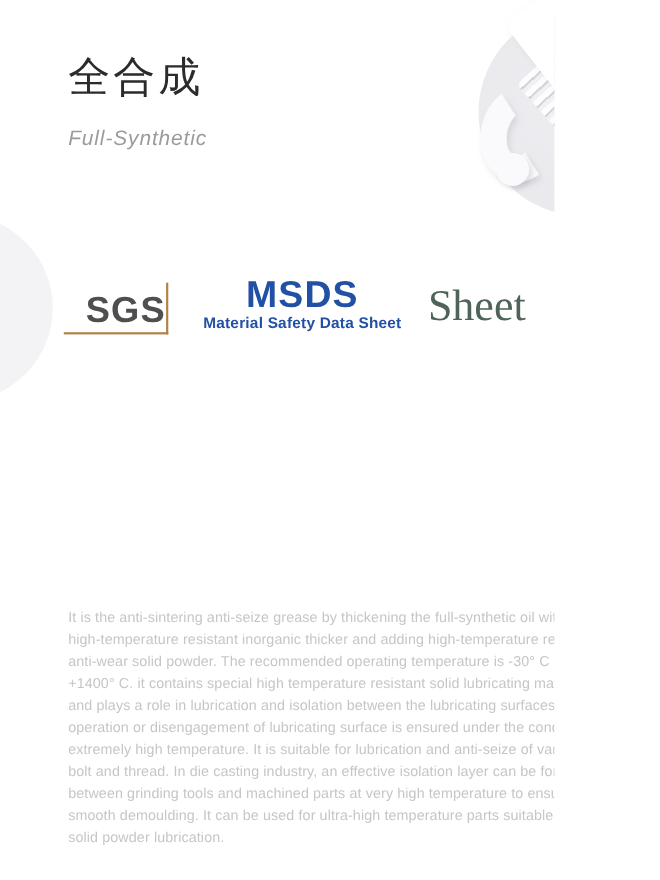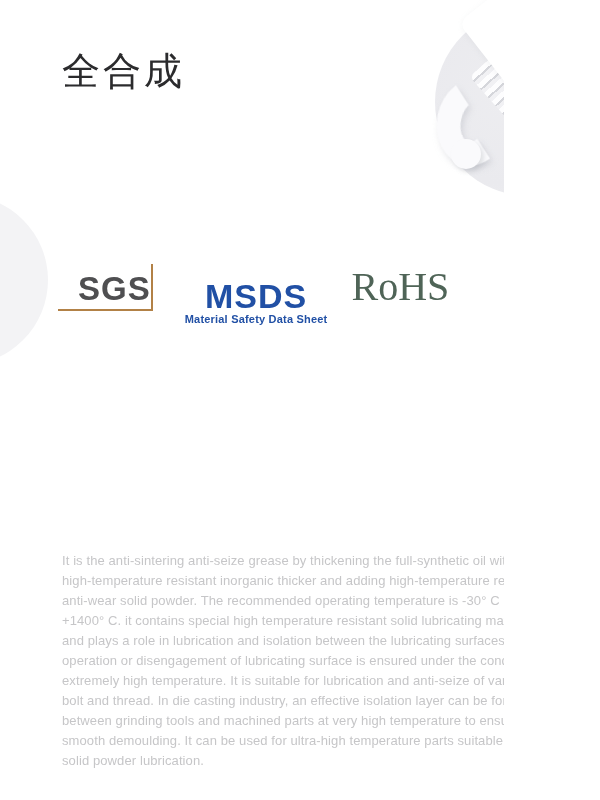--- a/index.html
+++ b/index.html
@@ -34,28 +34,28 @@
 
   
   .header{position:absolute;left:62px;top:52px;}
   .title-cn{font-size:38px;font-weight:400;letter-spacing:3px;line-height:1;color:var(--title-dark);}
   .title-accent{font-size:50px;font-weight:700;letter-spacing:6px;line-height:1;margin-top:12px;
     color:var(--accent-magenta);}
   .subtitle{margin-top:24px;font-style:italic;font-size:19px;line-height:26px;
     letter-spacing:0.8px;color:var(--subtitle-gray);}
 
   
-  .cert-row{position:absolute;left:58px;top:252px;display:flex;align-items:center;gap:24px;}
+  .cert-row{position:absolute;left:58px;top:252px;display:flex;align-items:flex-end;gap:24px;}
   .sgs{position:relative;padding:3px 10px 6px 20px;}
   .sgs::after{content:'';position:absolute;left:0;right:8px;bottom:0;height:2px;background:var(--sgs-orange);}
   .sgs::before{content:'';position:absolute;right:8px;top:-5px;bottom:0;width:2px;background:var(--sgs-orange);}
   .sgs-text{font-size:33px;font-weight:700;letter-spacing:1px;line-height:1;color:var(--sgs-gray);}
   .msds{display:flex;flex-direction:column;align-items:center;padding-bottom:3px;}
-  .msds-word{font-size:34px;font-weight:800;letter-spacing:1px;line-height:0.95;color:var(--msds-blue);margin-top:28px;}
-  .msds-caption{font-size:11px;font-weight:700;letter-spacing:0.2px;margin-top:1px;color:var(--msds-blue);white-space:nowrap;}
+  .msds-word{font-size:34px;font-weight:800;letter-spacing:1px;line-height:0.95;color:var(--msds-blue);}
+  .msds-caption{font-size:14px;font-weight:700;letter-spacing:0.2px;margin-top:1px;color:var(--msds-blue);white-space:nowrap;}
   .rohs{font-family:"Liberation Serif", serif;font-size:40px;line-height:1;padding-bottom:6px;
     color:var(--rohs-green);}
 
   
   .desc-cn{position:absolute;left:62px;top:325px;width:484px;font-size:19px;line-height:28px;
     text-align:justify;color:var(--body-text);}
   .desc-en{position:absolute;left:62px;top:551px;width:486px;font-size:13px;line-height:20px;
     letter-spacing:0.1px;color:var(--body-text-light);}
 </style>
 </head>
@@ -68,29 +68,29 @@
   <div>
     <div class="pv-circle"></div>
     <div class="grease-arc"></div>
     <div class="grease-tip"></div>
     <div class="tube-neck"></div>
     <div class="tube-body"></div>
   </div>
 
   <div class="header">
     <h1 class="title-cn">全合成</h1>
-    <p class="subtitle"><br></p>
+    <p class="subtitle"><span>Full-Synthetic</span><br></p>
   </div>
 
   <div class="cert-row">
     <div class="sgs">
       <span class="sgs-text">SGS</span>
     </div>
     <div class="msds">
       <span class="msds-word">MSDS</span>
       <span class="msds-caption">Material Safety Data Sheet</span>
     </div>
-    <div class="rohs">RoHS</div>
+    <div class="rohs">Sheet</div>
   </div>
 
   <p class="desc-en">It is the anti-sintering anti-seize grease by thickening the full-synthetic oil with a high-temperature resistant inorganic thicker and adding high-temperature resistant anti-wear solid powder. The recommended operating temperature is -30° C ~ +1400° C. it contains special high temperature resistant solid lubricating material, and plays a role in lubrication and isolation between the lubricating surfaces. The operation or disengagement of lubricating surface is ensured under the condition of extremely high temperature. It is suitable for lubrication and anti-seize of various bolt and thread. In die casting industry, an effective isolation layer can be formed between grinding tools and machined parts at very high temperature to ensure smooth demoulding. It can be used for ultra-high temperature parts suitable for solid powder lubrication.</p>
 
 </div>
 
 </body></html>

